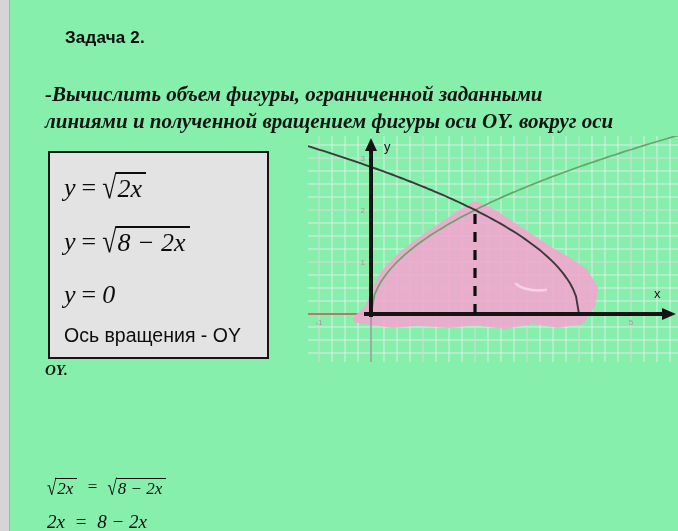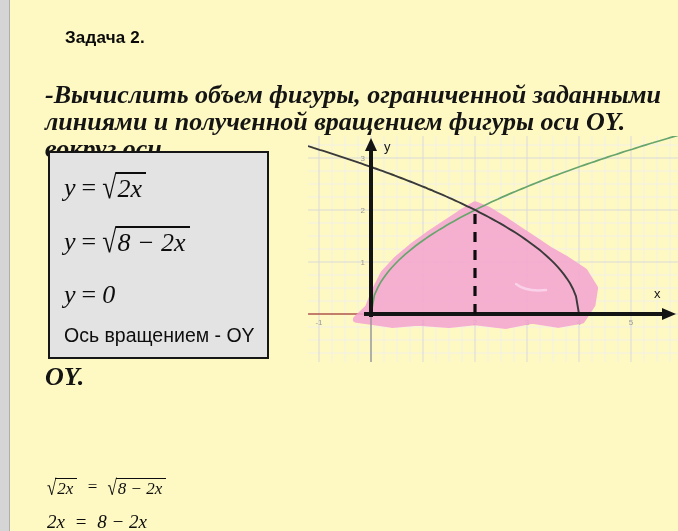--- a/index.html
+++ b/index.html
@@ -1,33 +1,33 @@
 <!DOCTYPE html>
 <html><head>
 <meta charset="utf-8">
 <style>
   html,body{margin:0;padding:0;background:#fff;}
-  #page{position:relative;width:678px;height:531px;background:#fef9c3;overflow:hidden;
+  #page{position:relative;width:678px;height:531px;background:#86efac;overflow:hidden;
         font-family:"Liberation Sans",sans-serif;}
   #edge-strip{position:absolute;left:0;top:0;width:9px;height:531px;background:#d5d5d5;border-right:1px solid #aeaeae;}
   .abs{position:absolute;}
   #title{left:65px;top:28px;font-size:17px;font-weight:600;color:#0a0a0a;letter-spacing:.2px;}
   #problem{left:45px;top:81px;width:625px;font-family:"Liberation Serif",serif;font-style:italic;
-           font-weight:600;font-size:26px;line-height:27px;color:#141414;}
+           font-weight:600;font-size:21px;line-height:27px;color:#141414;}
   #formula-box{left:48px;top:151px;width:221px;height:208px;box-sizing:border-box;
                background:#e3e3e3;border:2px solid #161616;padding:10px 10px 6px 14px;
                display:flex;flex-direction:column;justify-content:space-between;}
   .math{font-family:"Liberation Serif",serif;font-style:italic;color:#0d0d0d;}
   .box-line{font-size:26px;height:50px;display:flex;align-items:center;}
   .rel{font-style:normal;padding:0 6px;}
   .sqrt{display:inline-flex;align-items:flex-start;}
   .sqrt-sym{font-style:normal;line-height:1;transform:scale(1,1.28);transform-origin:60% 18%;}
   .sqrt-rad{border-top:2px solid #0d0d0d;padding:1px 4px 0 2px;margin-left:-1px;line-height:1.1;}
   #axis-note{font-family:"Liberation Sans",sans-serif;font-style:normal;font-size:19.5px;color:#0e0e0e;padding-bottom:4px;}
-  #oy-cont{left:45px;top:362px;font-family:"Liberation Serif",serif;font-style:italic;font-weight:600;font-size:26px;color:#141414;}
+  #oy-cont{left:45px;top:362px;font-family:"Liberation Serif",serif;font-style:italic;font-weight:600;font-size:15px;color:#141414;}
   #section-heading{left:45px;top:433px;font-size:19.5px;font-weight:700;color:#2e73b3;}
   #eq1{left:47px;top:477px;font-size:17px;}
   #eq1 .sqrt-rad{border-top:1.5px solid #0d0d0d;}
   #eq2{left:47px;top:511px;font-size:19px;}
   #graph-wrap{left:308px;top:136px;width:370px;height:226px;}
   svg text{font-family:"Liberation Sans",sans-serif;}
 </style>
 </head>
 <body>
 
@@ -56,21 +56,21 @@
       <span class="sqrt">
           <span class="sqrt-sym">√</span>
           <span class="sqrt-rad">8 − 2x</span>
         </span>
     </div>
     <div class="math box-line">
       <span>y</span>
       <span class="rel">=</span>
       <span>0</span>
     </div>
-    <div id="axis-note">Ось вращением - OY</div>
+    <div id="axis-note">Ось вращения - OY</div>
   </div>
 
   <div class="abs" id="graph-wrap">
     <svg id="graph-svg" width="370" height="226">
         <line x1="0" y1="9" x2="370" y2="9" stroke="#f0eff0" stroke-width="0.8"></line>
         <line x1="0" y1="35" x2="370" y2="35" stroke="#f0eff0" stroke-width="0.8"></line>
         <line x1="0" y1="48" x2="370" y2="48" stroke="#f0eff0" stroke-width="0.8"></line>
         <line x1="0" y1="61" x2="370" y2="61" stroke="#f0eff0" stroke-width="0.8"></line>
         <line x1="0" y1="87" x2="370" y2="87" stroke="#f0eff0" stroke-width="0.8"></line>
         <line x1="0" y1="100" x2="370" y2="100" stroke="#f0eff0" stroke-width="0.8"></line>

